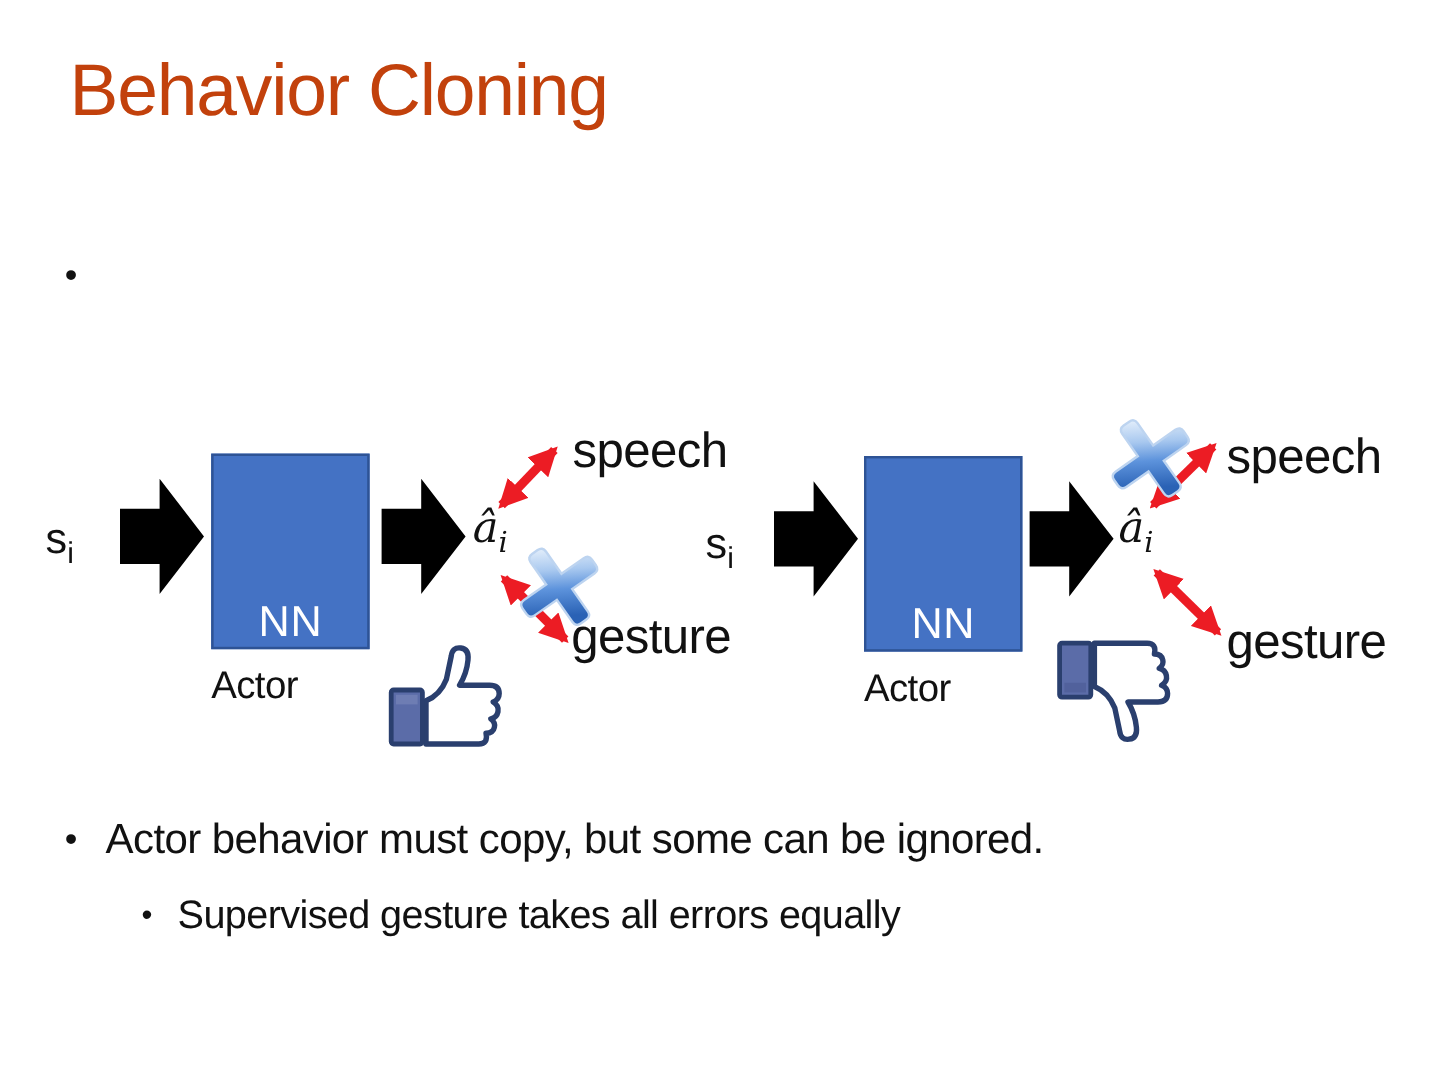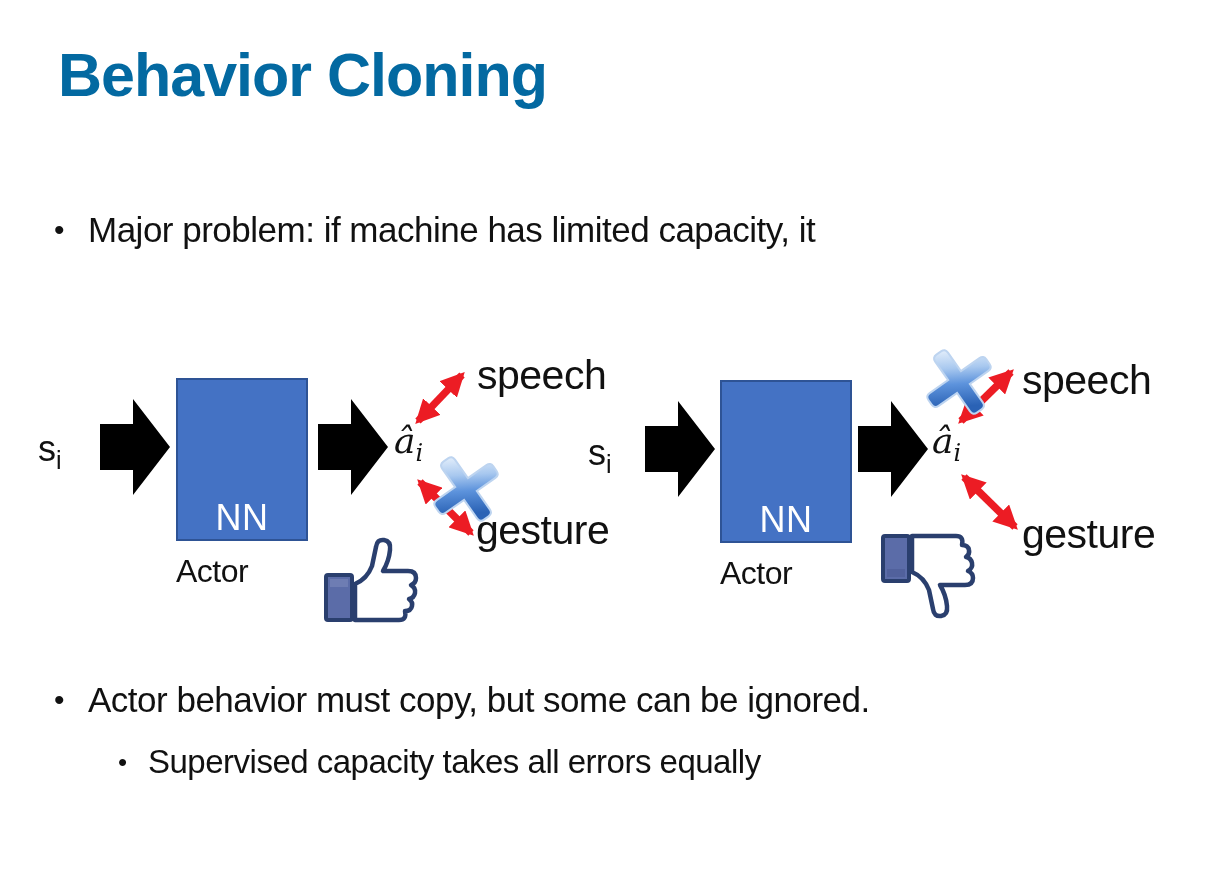--- a/index.html
+++ b/index.html
@@ -2,22 +2,22 @@
 <html><head>
 <meta charset="utf-8">
 <style>
   html,body{margin:0;padding:0;}
   body{
     width:1210px;height:892px;background:#ffffff;overflow:hidden;position:relative;
     font-family:"Liberation Sans",sans-serif;color:#111111;
   }
   .abs{position:absolute;}
   .title{
-    left:58px;top:40px;font-size:61px;font-weight:700;letter-spacing:-1px;
-    color:#0369a1;white-space:nowrap;
+    left:58px;top:40px;font-size:61px;font-weight:400;letter-spacing:-1px;
+    color:#c2410c;white-space:nowrap;
   }
   .bullet{display:flex;align-items:flex-start;}
   .bullet .marker{width:34px;font-size:30px;line-height:52px;flex:0 0 auto;}
   .bullet .btext{font-size:35px;line-height:52px;letter-spacing:-0.5px;white-space:nowrap;}
   .b1{left:54px;top:204px;}
   .b2{left:54px;top:674px;}
   .b2sub{left:118px;top:738px;}
   .b2sub .marker{width:30px;font-size:26px;line-height:48px;}
   .b2sub .btext{font-size:33px;line-height:48px;}
   .nnbox{
@@ -38,21 +38,20 @@
 </head>
 <body>
 
 <div>
 
   <div class="abs title">Behavior Cloning</div>
 
   <div class="abs bullet b1">
     <span class="marker">•</span>
     <div class="btext">
-      <div>Major problem: if machine has limited capacity, it</div>
     </div>
   </div>
 
   <svg class="abs overlay" width="1210" height="330" viewBox="0 330 1210 330">
     <defs>
       <marker id="rah" markerUnits="userSpaceOnUse" markerWidth="24" markerHeight="24" refX="20" refY="12" orient="auto-start-reverse">
         <path d="M0 0 L24 12 L0 24 Z" fill="#EC1C24"></path>
       </marker>
       <linearGradient id="xg" x1="0" y1="0" x2="0.25" y2="1">
         <stop offset="0" stop-color="#E9F2FC"></stop>
@@ -122,16 +121,16 @@
     </g>
   </svg>
 
   <div class="abs bullet b2">
     <span class="marker">•</span>
     <div class="btext">Actor behavior must copy, but some can be ignored.</div>
   </div>
 
   <div class="abs bullet b2sub">
     <span class="marker">•</span>
-    <div class="btext">Supervised capacity takes all errors equally</div>
+    <div class="btext">Supervised gesture takes all errors equally</div>
   </div>
 
 </div>
 
 </body></html>

